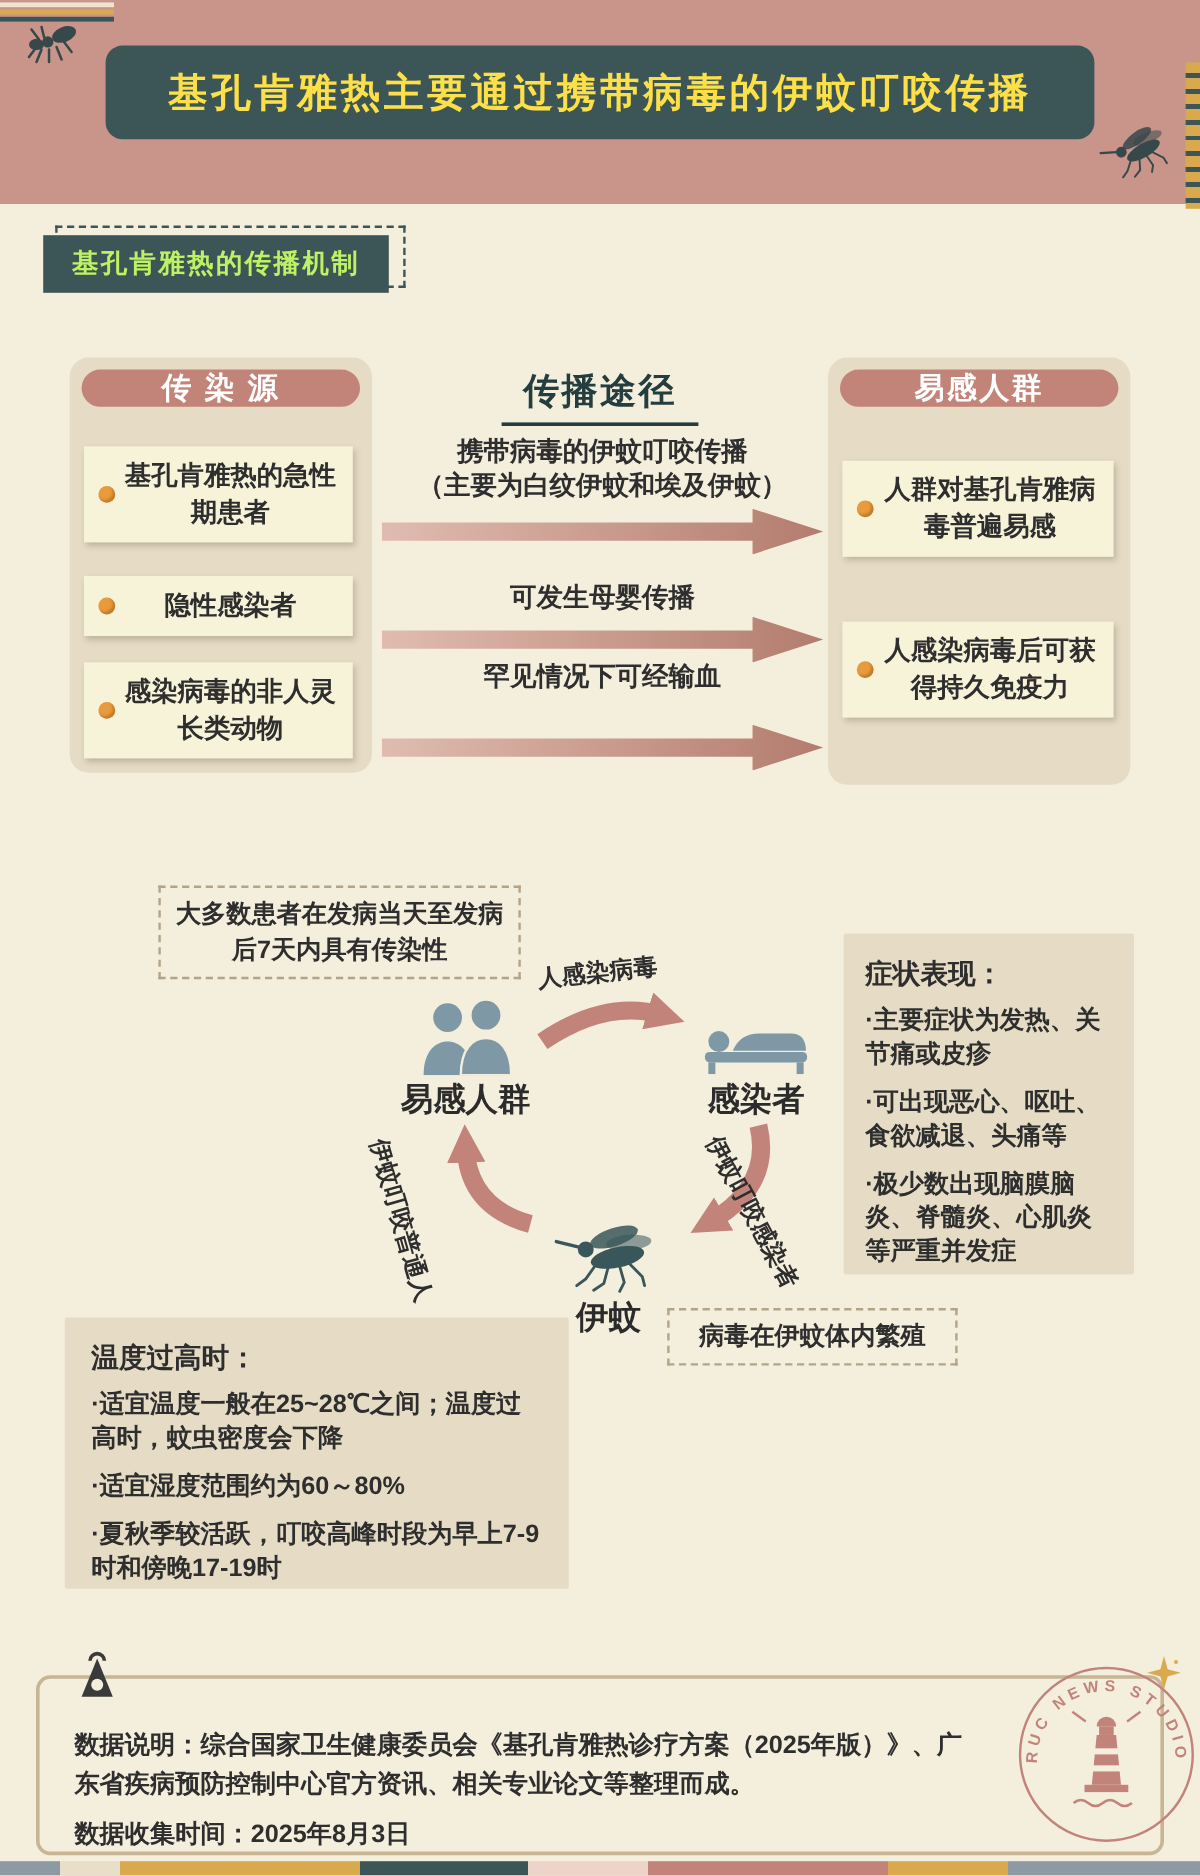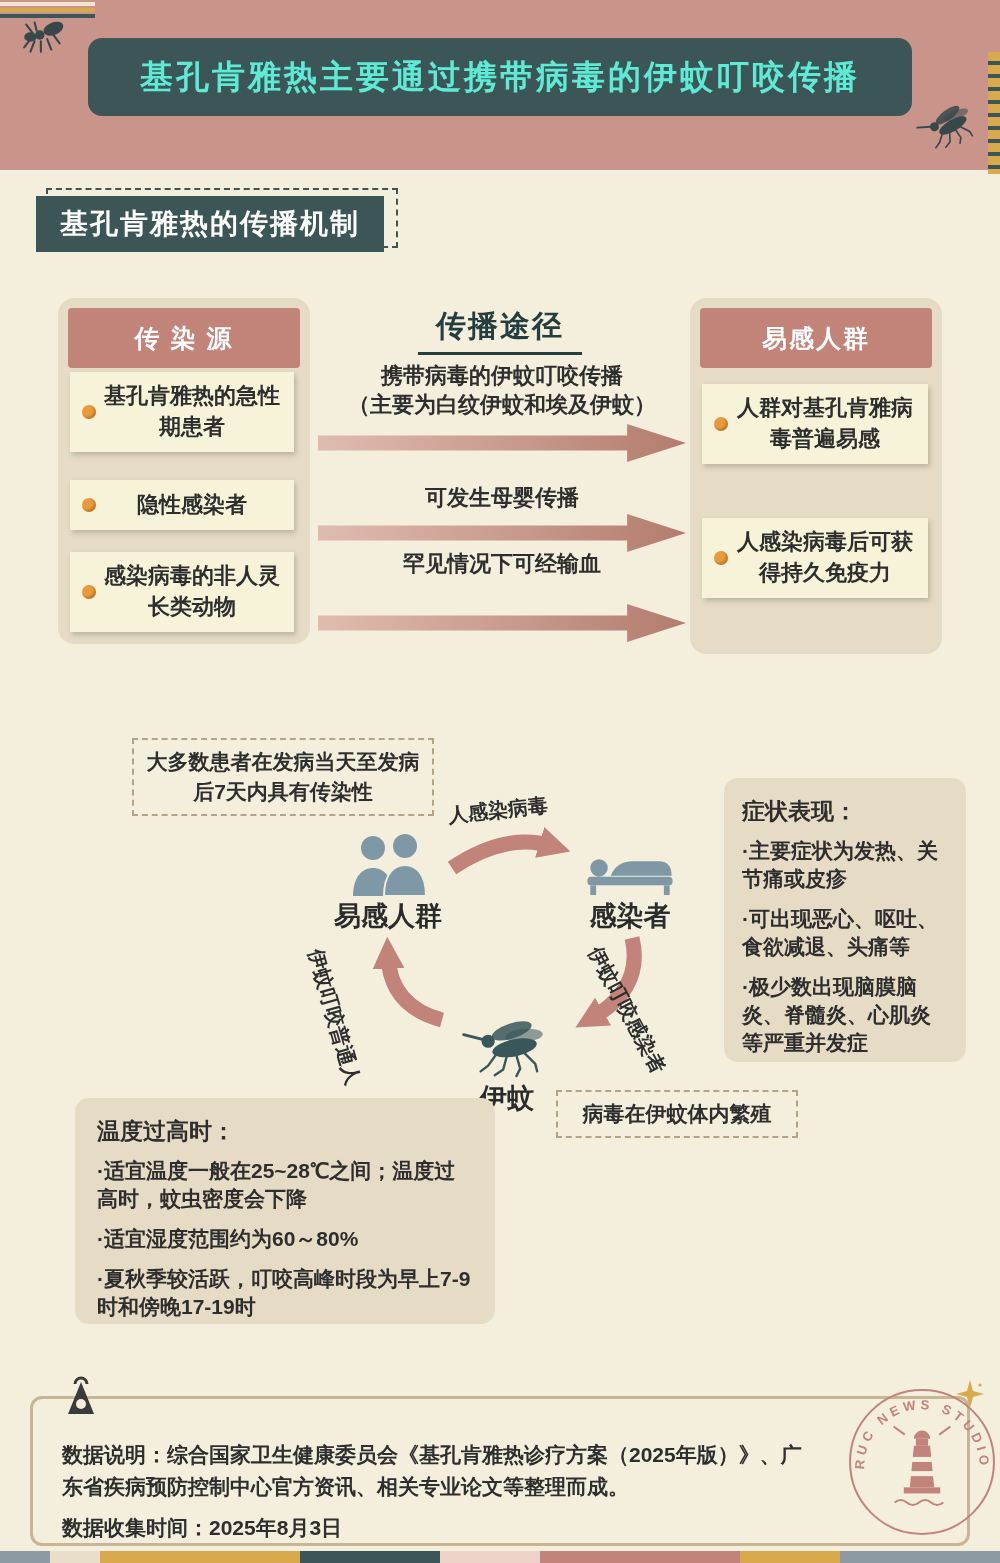--- a/index.html
+++ b/index.html
@@ -12,34 +12,34 @@
   
   .top-band{ position:absolute; left:0; top:0; width:1000px; height:170px; background:#c9948a; }
   .corner-s{ position:absolute; left:0; width:95px; height:4px; }
   .cs1{ top:2px; background:#efe5cf; }
   .cs2{ top:8px; background:#d9a94d; }
   .cs3{ top:14px; background:#3c5657; }
   .right-ladder{ position:absolute; right:0; top:52px; width:12px; height:122px;
     background:repeating-linear-gradient(180deg,#d9a94d 0 9px,#3c5657 9px 13px); }
   .title-box{ position:absolute; left:88px; top:38px; width:824px; height:78px;
     background:#3c5657; border-radius:14px; display:flex; align-items:center; justify-content:center; }
-  .title-box .t{ color:#5eead4; font-size:33px; font-weight:bold; letter-spacing:3px; }
+  .title-box .t{ color:#fde047; font-size:33px; font-weight:bold; letter-spacing:3px; }
   .deco-ant{ position:absolute; left:20px; top:16px; width:48px; height:40px; }
   .deco-mosq{ position:absolute; left:915px; top:92px; width:64px; height:64px; transform:rotate(-18deg); }
   
   .badge{ position:absolute; left:36px; top:196px; background:#3c5657; padding:9px 24px; z-index:2; }
   .badge::after{ content:""; position:absolute; left:10px; top:-8px; width:100%; height:100%;
     border:2px dashed #3c5657; z-index:-1; }
-  .badge .t{ color:#ffffff; font-size:28px; font-weight:bold; letter-spacing:2px; position:relative; z-index:1; }
+  .badge .t{ color:#bef264; font-size:22px; font-weight:bold; letter-spacing:2px; position:relative; z-index:1; }
   
   .card{ position:absolute; background:#e6dcc5; border-radius:16px; }
   #src-card{ left:58px; top:298px; width:252px; height:346px; }
   #sus-card{ left:690px; top:298px; width:252px; height:356px; }
-  .card-head{ position:absolute; left:10px; right:10px; top:10px; height:60px; background:#c28379;
-    border-radius:4px; display:flex; align-items:center; justify-content:center;
+  .card-head{ position:absolute; left:10px; right:10px; top:10px; height:31px; background:#c28379;
+    border-radius:18px; display:flex; align-items:center; justify-content:center;
     color:#fff; font-size:25px; font-weight:bold; letter-spacing:2px; }
   .sticky{ position:absolute; background:#f7f3d9; box-shadow:2px 3px 5px rgba(90,80,60,0.28);
     display:flex; align-items:center; font-size:22px; font-weight:bold; line-height:1.4; }
   .sticky .dot{ flex:0 0 14px; width:14px; height:14px; border-radius:50%; background:#e89a3d;
     margin:0 8px 0 12px; box-shadow:inset -2px -2px 2px rgba(120,70,10,0.35); }
   .sticky .txt{ flex:1; text-align:center; padding:8px 14px 8px 0; }
   #st1{ left:70px; top:372px; width:224px; height:80px; }
   #st2{ left:70px; top:480px; width:224px; height:50px; }
   #st3{ left:70px; top:552px; width:224px; height:80px; }
   #su1{ left:702px; top:384px; width:226px; height:80px; }
@@ -67,21 +67,21 @@
   #icon-mosq{ left:458px; top:1012px; width:98px; height:66px; }
   .node-label{ position:absolute; text-align:center; font-size:27px; font-weight:bold; color:#2b2b2b; }
   #label-sus{ left:318px; top:898px; width:140px; }
   #label-inf{ left:580px; top:898px; width:100px; }
   #label-mosq{ left:472px; top:1080px; width:70px; }
   .edge{ position:absolute; font-size:20px; font-weight:bold; white-space:nowrap; }
   #edge-top{ left:448px; top:797px; transform:rotate(-6deg); }
   #edge-right{ left:606px; top:942px; transform:rotate(62deg); transform-origin:left top; }
   #edge-left{ left:328px; top:946px; transform:rotate(74deg); transform-origin:left top; }
   
-  .info-card{ position:absolute; background:#e6dcc5; border-radius:14px; padding:18px 18px;margin-left:21px; }
+  .info-card{ position:absolute; background:#e6dcc5; border-radius:2px; padding:18px 18px; }
   #sym-card{ left:703px; top:778px; width:242px; height:284px; }
   #env-card{ left:54px; top:1098px; width:420px; height:226px; padding:18px 22px; }
   .info-card .head{ font-size:23px; font-weight:bold; margin-bottom:10px; }
   .info-card .item{ font-size:21px; font-weight:600; line-height:1.33; margin-bottom:12px; }
   
   #footer-box{ position:absolute; left:30px; top:1396px; width:940px; height:150px;
     border:3px solid #c7b593; border-radius:12px; }
   #clip-icon{ position:absolute; left:62px; top:1370px; width:38px; height:46px; z-index:2; }
   #footer-text{ position:absolute; left:62px; top:1420px; width:758px; z-index:1;margin-top:19px; }
   #footer-line1{ font-size:21px; font-weight:bold; line-height:1.5; }

